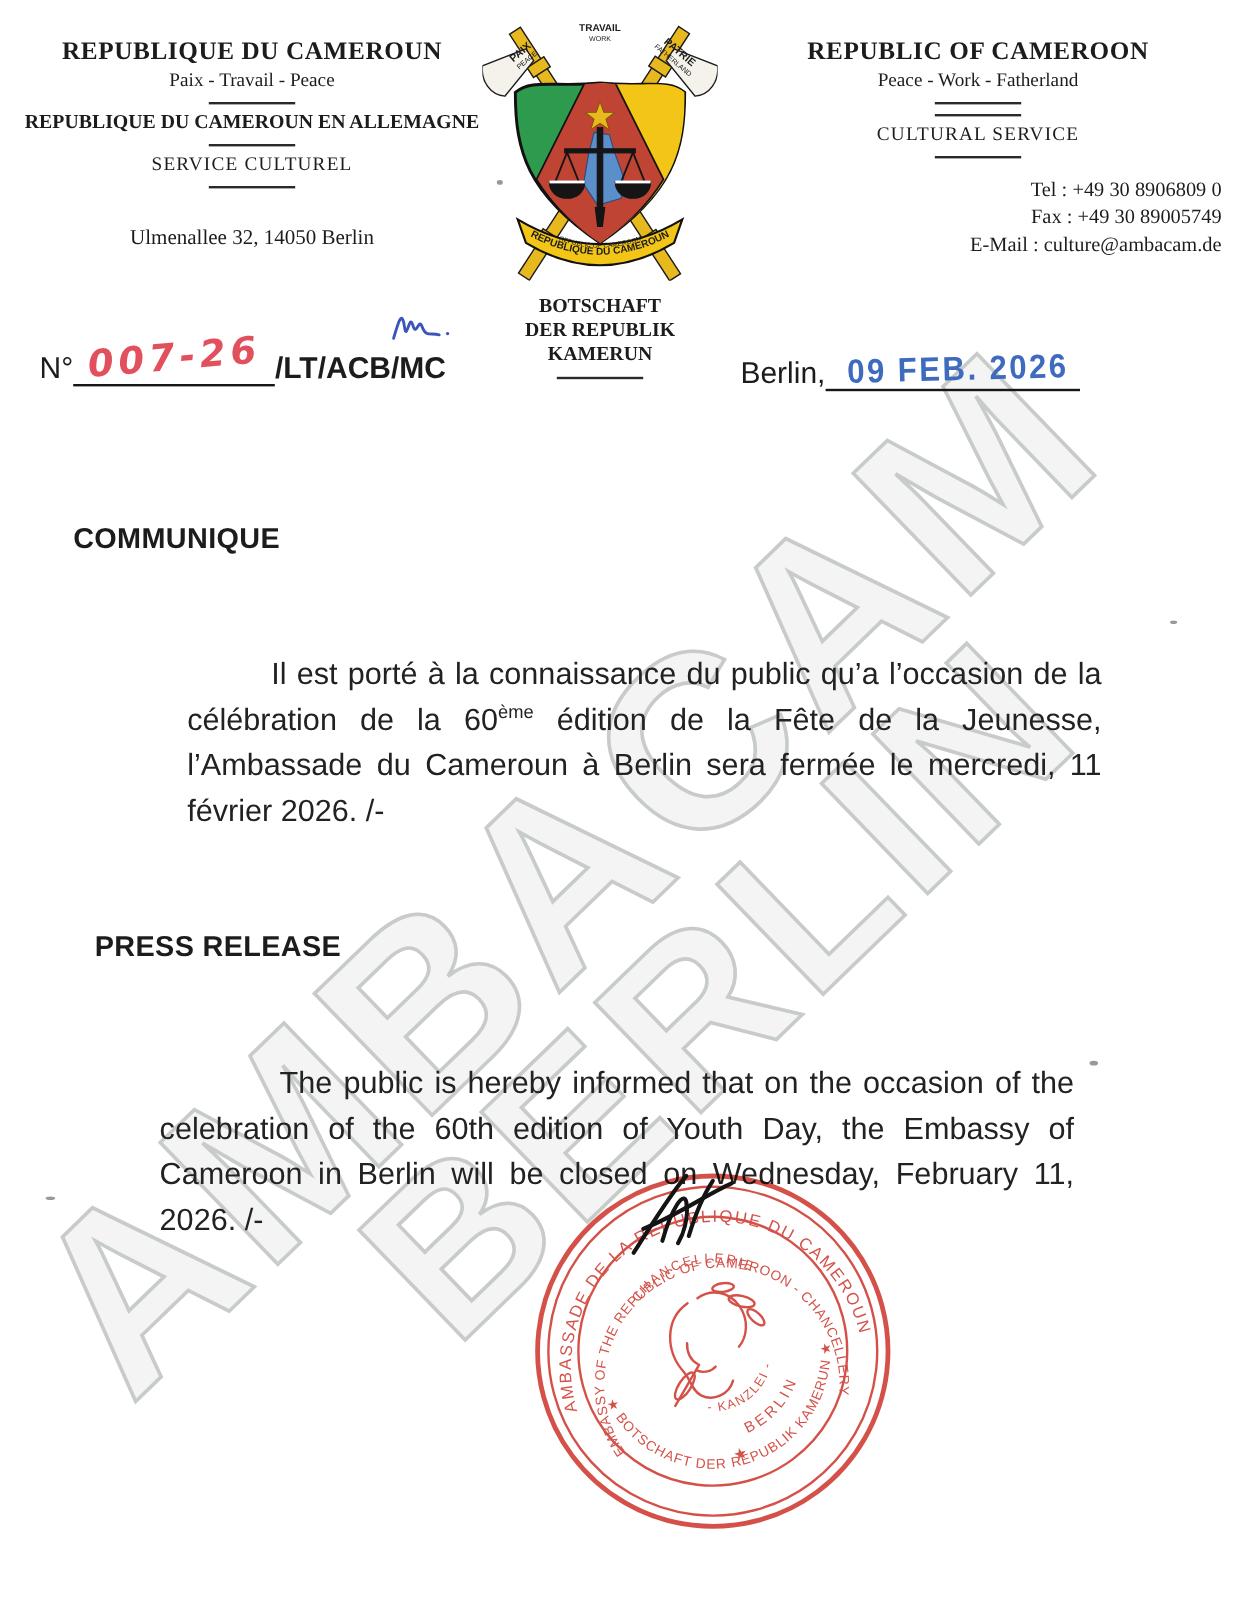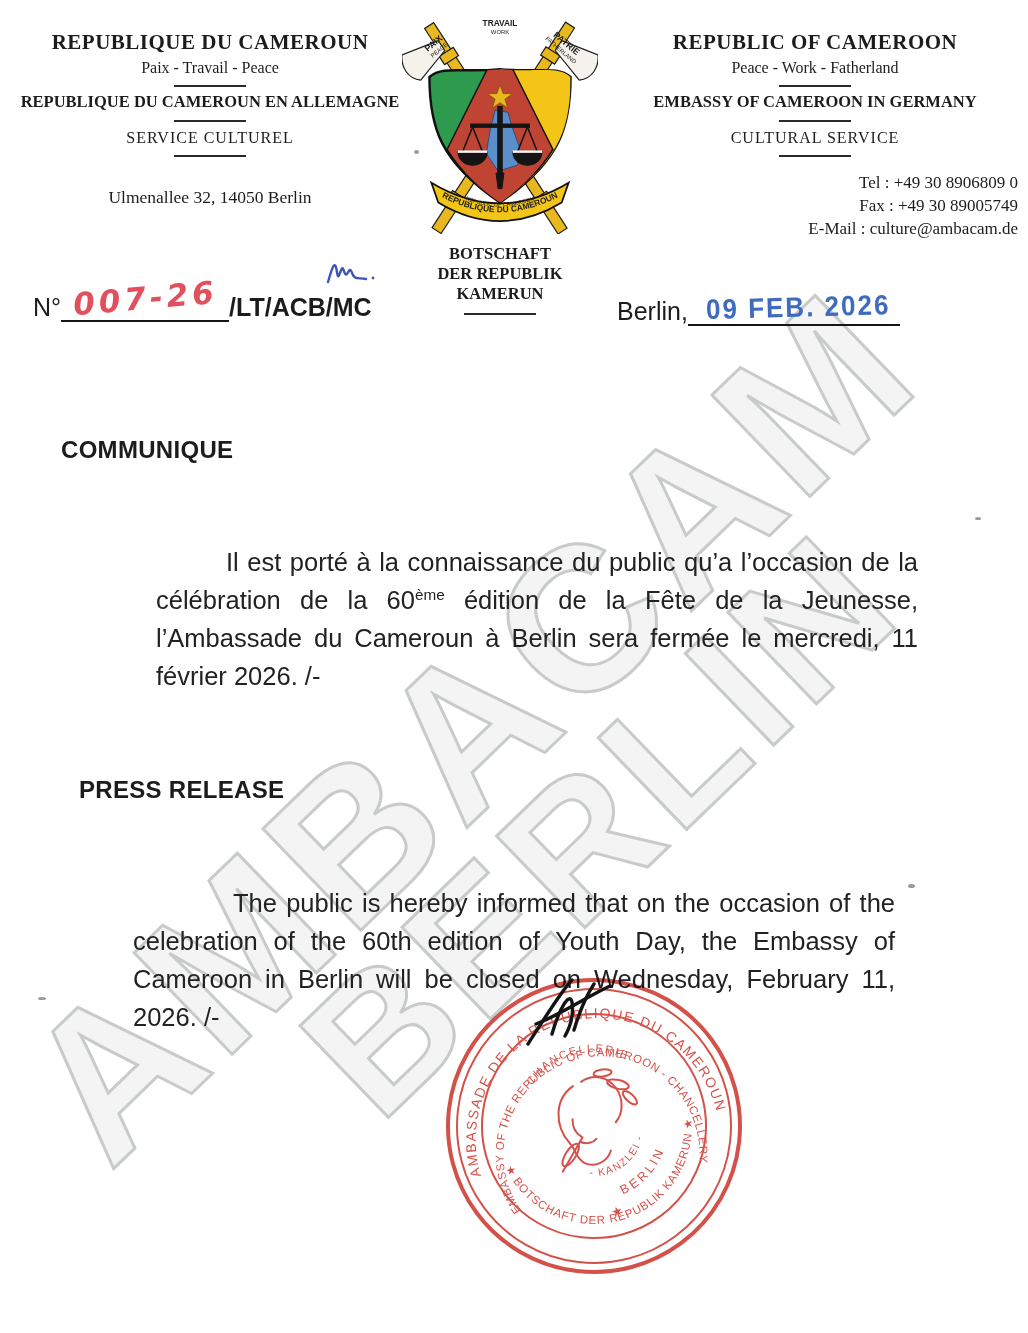--- a/index.html
+++ b/index.html
@@ -81,21 +81,20 @@
     <div class="rule"></div>
     <div class="service">SERVICE CULTUREL</div>
     <div class="rule"></div>
     <div class="address">Ulmenallee 32, 14050 Berlin</div>
   </div>
 
   <div class="hdr" id="hdr-right">
     <div class="country">REPUBLIC OF CAMEROON</div>
     <div class="motto">Peace - Work - Fatherland</div>
     <div class="rule"></div>
-    <div class="org">EMBASSY OF CAMEROON IN GERMANY</div>
     <div class="rule"></div>
     <div class="service">CULTURAL SERVICE</div>
     <div class="rule"></div>
     <div class="contact">
       <div>Tel : +49 30 8906809 0</div>
       <div>Fax : +49 30 89005749</div>
       <div>E-Mail : culture@ambacam.de</div>
     </div>
   </div>
 

